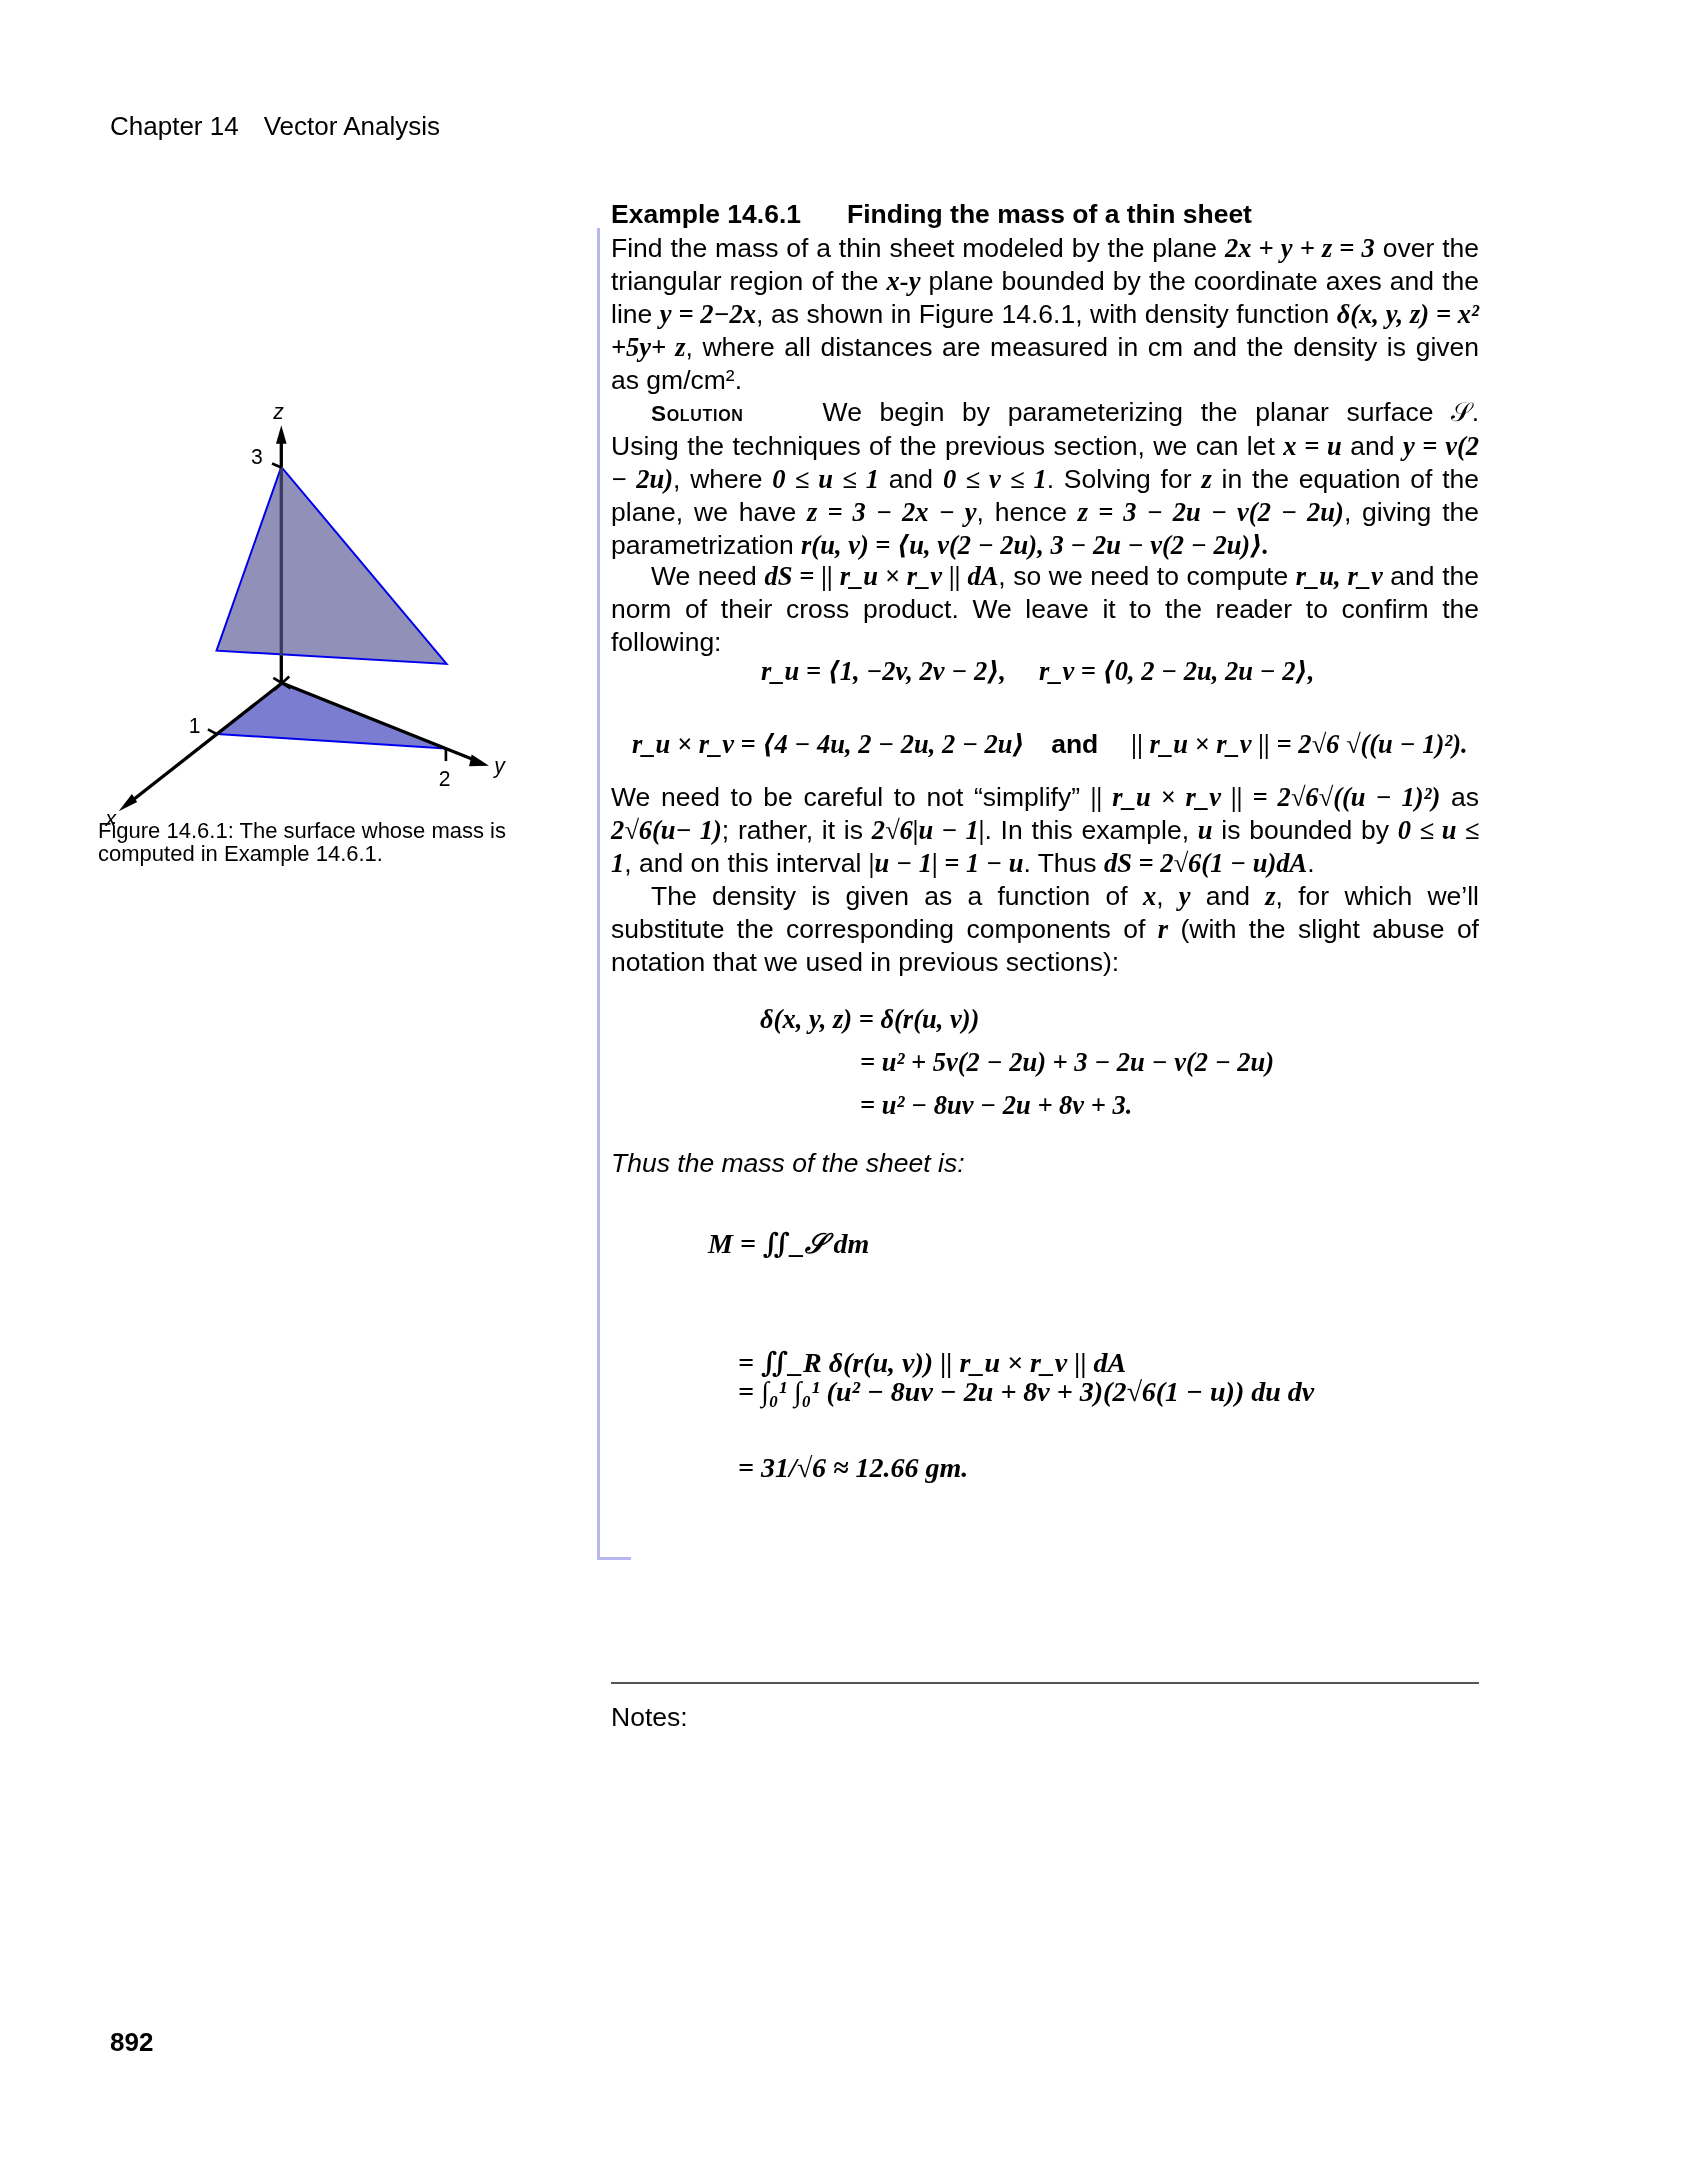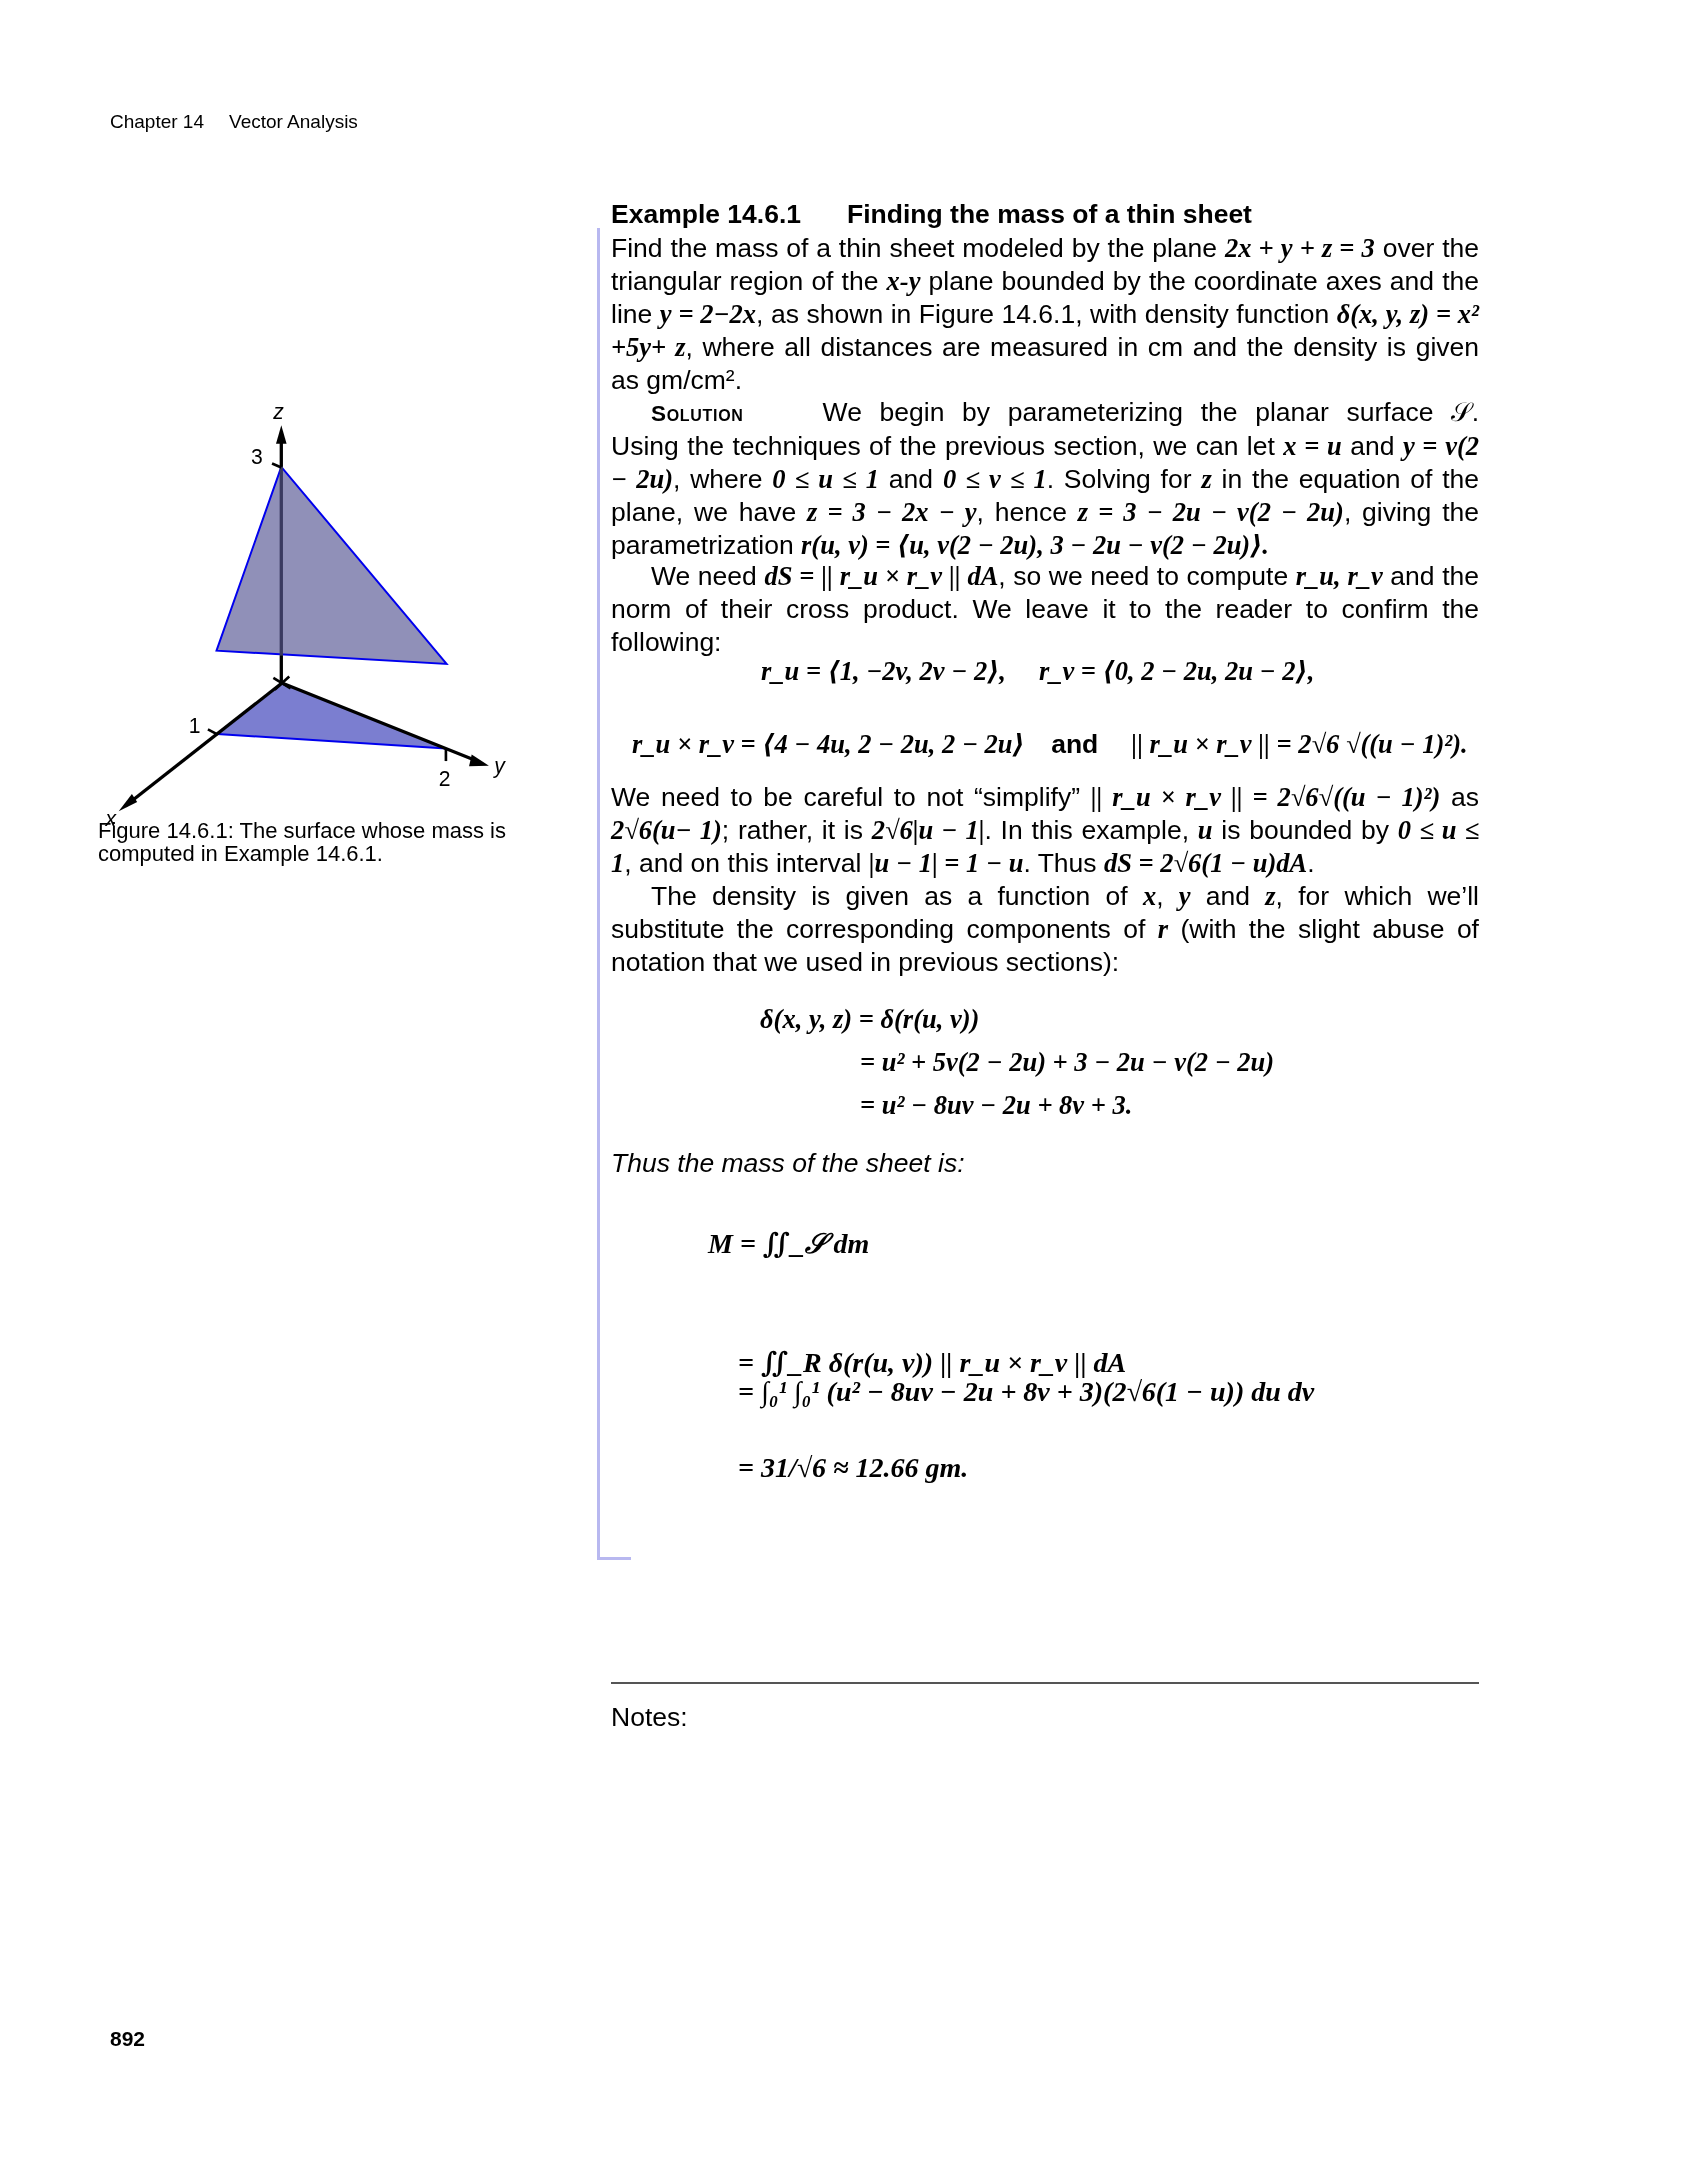--- a/index.html
+++ b/index.html
@@ -1,21 +1,21 @@
 <!DOCTYPE html>
 <html style="font-size:10.6px"><head>
 <meta charset="utf-8">
 <style>
   html, body { margin:0; padding:0; background:#ffffff; }
   body { width:1687px; height:2183px; position:relative; overflow:hidden;
          font-family:"Liberation Sans", "DejaVu Sans", sans-serif; color:#000; }
   .abs { position:absolute; }
-  .hdr { left:110px; top:111px; font-size:19px; }
+  .hdr { left:110px; top:111px; font-size:26px; }
   .hdr .sp { display:inline-block; width:25px; }
-  .pagenum { left:110px; top:2027px; font-size:21px; font-weight:bold; }
+  .pagenum { left:110px; top:2027px; font-size:26px; font-weight:bold; }
   .fig { left:79px; top:384px; width:476px; height:450px; }
   .caption { left:98px; top:819px; width:437px; font-size:22px; line-height:23px; }
   .bracket { left:597px; top:228px; width:2.6px; height:1331px; background:#b8b8f0; }
   .bracket-foot { left:597px; top:1557px; width:34px; height:3.3px; background:#b8b8f0; }
   .main { left:611px; width:868px; font-size:26.5px; line-height:33px; }
   .heading { top:198px; font-weight:bold; }
   .heading .gap { display:inline-block; width:46px; }
   .para { text-align:justify; }
   .m { font-family:"Liberation Serif", "DejaVu Serif", serif; font-style:italic;font-weight:bold; }
   .mr { font-family:"Liberation Serif", "DejaVu Serif", serif; }

